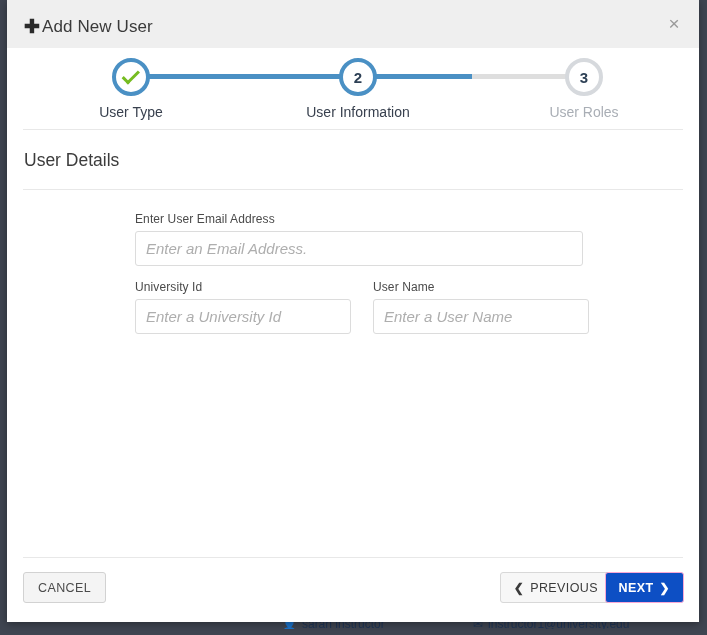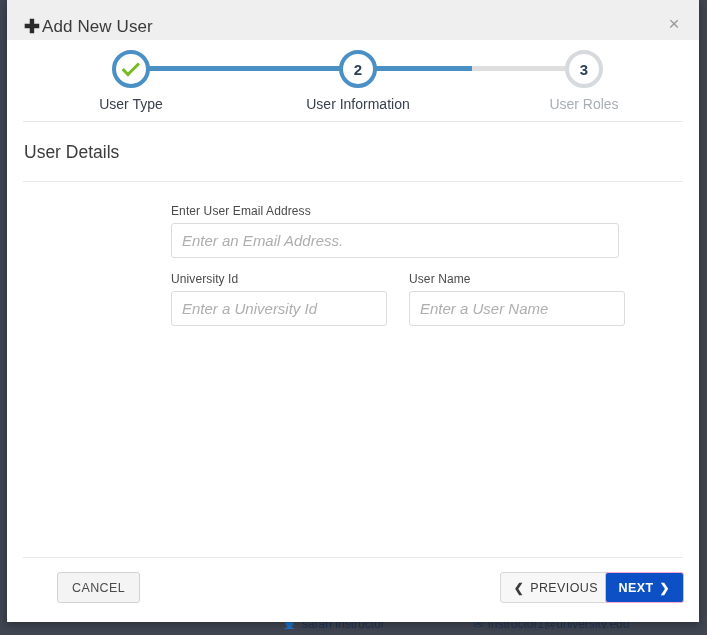--- a/index.html
+++ b/index.html
@@ -42,21 +42,21 @@
     width: 692px;
     height: 622px;
     background: #ffffff;
     box-shadow: 0 2px 8px rgba(0,0,0,.35);
     display: flex;
     flex-direction: column;
   }
 
   
   #modal-header {
-    height: 40px;
+    height: 48px;
     background: #efefef;
     position: relative;
     flex: 0 0 auto;
   }
   #modal-title {
     position: absolute;
     left: 17px;
     top: 15px;
     font-size: 17px;
     color: #3a3a3a;
@@ -156,21 +156,21 @@
   #section-title {
     font-size: 17.5px;
     color: #3c3c3c;
     padding: 20px 0 0 17px;
     margin: 0 0 18px 0;
     font-weight: normal;
   }
   #form {
     padding: 22px 0 0 128px;
   }
-  .field-row { display: flex; gap: 22px; margin-bottom: 14px; margin-left: 36px; }
+  .field-row { display: flex; gap: 22px; margin-bottom: 14px; }
   .field { display: flex; flex-direction: column; }
   .field.full  { width: 448px; }
   .field.half  { width: 216px; }
   .field-label {
     font-size: 12px;
     color: #4a4a4a;
     margin-bottom: 5px;
     letter-spacing: .1px;
   }
   .field-input {
@@ -200,21 +200,20 @@
     height: 31px;
     border-radius: 3px;
     font-size: 12.5px;
     letter-spacing: .4px;
     cursor: pointer;
     font-family: "Liberation Sans", sans-serif;
     display: inline-flex;
     align-items: center;
     justify-content: center;
     gap: 6px;
-    margin-left: 34px;
   }
   #cancel-button {
     left: 16px;
     padding: 0 14px;
     background: #f4f4f4;
     border: 1px solid #d2d2d2;
     color: #4b4b4b;
   }
   #previous-button {
     right: 87px;

